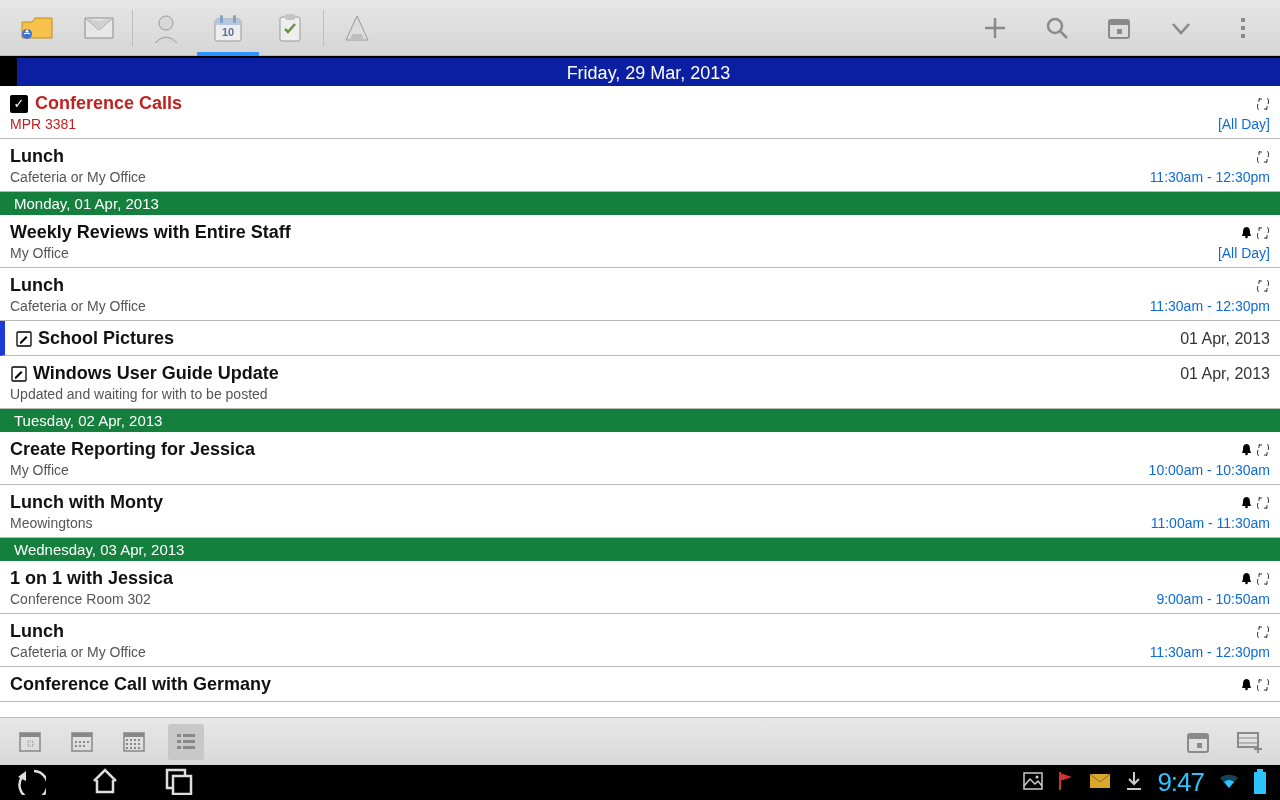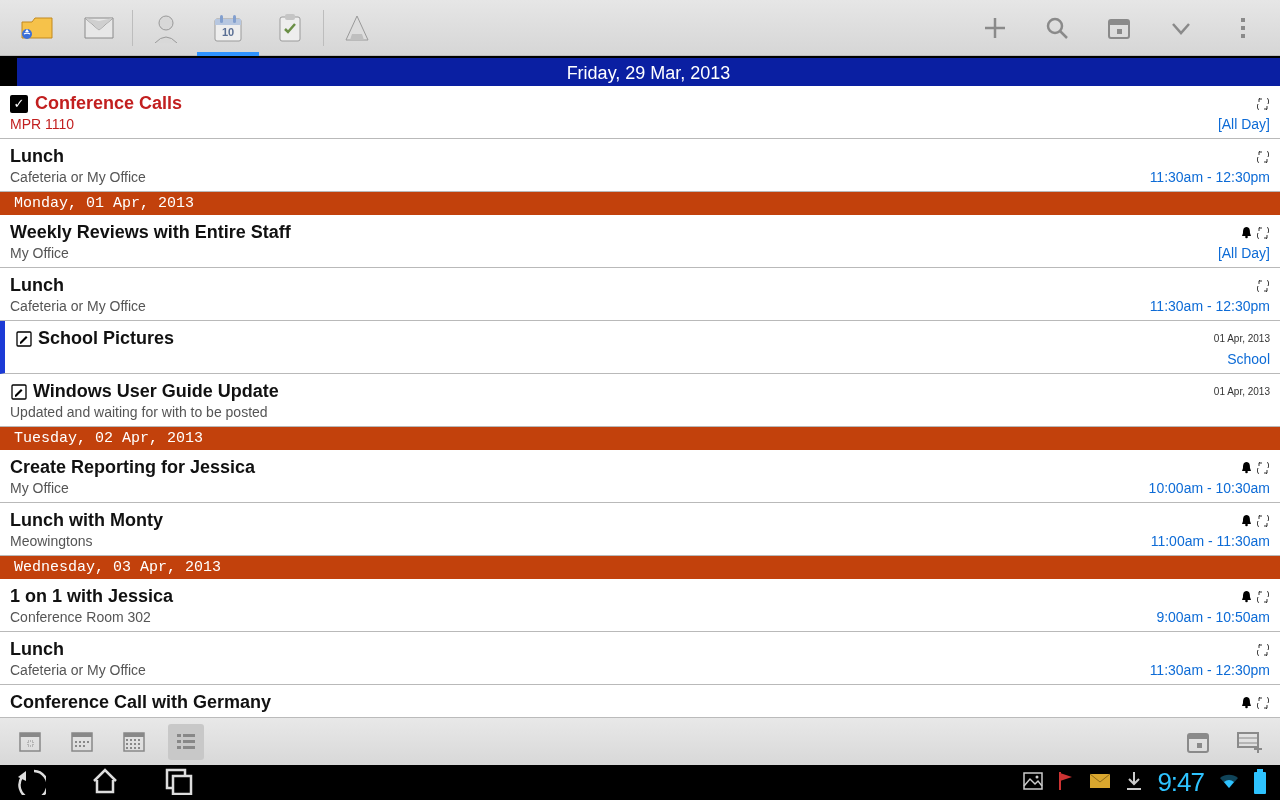--- a/index.html
+++ b/index.html
@@ -13,36 +13,36 @@
   .toolbar .active { border-bottom: 4px solid #2f93ff; padding-top: 4px; }
   .toolbar .spacer { flex: 1; }
   .toolbar .right-btn { width: 62px; height: 56px; display: flex; align-items: center; justify-content: center; cursor: pointer; color: #888; }
 
   
   .date-header { height: 30px; background: #0a1fa2; color: #fff; text-align: center; font-size: 18px; font-weight: 500; line-height: 30px; border-top: 2px solid #000; margin-left: 17px; }
 
   
   .list { flex: 1; background: #fff; overflow: hidden; }
 
-  .day-header { background: #c2410c; color: #fff; padding: 3px 14px; font-size: 15px; font-weight: 500; font-family: Liberation Mono, monospace; }
+  .day-header { background: #15803d; color: #fff; padding: 3px 14px; font-size: 15px; font-weight: 500; }
 
   .event {
     border-bottom: 1px solid #b9b9b9;
     padding: 7px 10px 6px 10px;
     position: relative;
   }
   .event.task-blue { border-left: 5px solid #1c3bd6; }
   .event .row1 { display: flex; align-items: center; justify-content: space-between; }
   .event .title { font-size: 18px; font-weight: 600; color: #111; }
   .event .title.red { color: #c21f1f; }
   .event .row2 { display: flex; align-items: center; justify-content: space-between; margin-top: 2px; }
   .event .loc { font-size: 14px; color: #555; }
   .event .loc.red { color: #c21f1f; }
   .event .time { font-size: 14px; color: #0d6bd6; }
-  .event .date-right { font-size: 10px; color: #333; }
+  .event .date-right { font-size: 16px; color: #333; }
   .event .school { font-size: 14px; color: #0d6bd6; }
   .event .allday { font-size: 14px; color: #0d6bd6; }
   .event .icons { display: flex; gap: 3px; align-items: center; }
   .ic { width: 14px; height: 14px; display: inline-flex; align-items: center; justify-content: center; }
   .chk { width: 18px; height: 18px; background: #000; border-radius: 2px; display: inline-flex; align-items: center; justify-content: center; color: #fff; font-size: 13px; margin-right: 7px; }
   .pencil { width: 18px; height: 18px; display: inline-flex; align-items: center; justify-content: center; color: #000; margin-right: 5px; }
 
   
   .bottombar { height: 48px; background: linear-gradient(#e8e8e8,#d8d8d8); border-top: 1px solid #bbb; display: flex; align-items: center; padding: 0 12px; gap: 16px; }
   .bottombar .view-btn { width: 36px; height: 36px; display: flex; align-items: center; justify-content: center; cursor: pointer; color: #888; }
@@ -155,21 +155,21 @@
           <div class="icons">
             <span class="ic">
               <svg width="12" height="12" viewBox="0 0 12 12">
                 <path d="M2 4 L2 1 L5 1 M2 1 A5 5 0 0 1 11 6" stroke="#333" fill="none" stroke-width="1"></path>
                 <path d="M10 8 L10 11 L7 11 M10 11 A5 5 0 0 1 1 6" stroke="#333" fill="none" stroke-width="1"></path>
               </svg>
             </span>
           </div>
         </div>
         <div class="row2">
-          <span class="loc red">MPR 1110</span>
+          <span class="loc red">MPR 3381</span>
           <span class="allday">[All Day]</span>
         </div>
       </div>
       <div class="event">
         <div class="row1">
           <div style="display: flex; align-items: center;">
             <span class="title">Lunch</span>
           </div>
           <div class="icons">
             <span class="ic">
@@ -237,24 +237,20 @@
               <svg width="16" height="16" viewBox="0 0 16 16">
                 <rect x="1" y="1" width="14" height="14" rx="1" stroke="#000" fill="none" stroke-width="1.3"></rect>
                 <path d="M4 11 L10 5 L11.5 6.5 L5.5 12.5 L4 13 Z" fill="#000"></path>
               </svg>
             </span>
             <span class="title">School Pictures</span>
           </div>
           <div class="icons">
             <span class="date-right">01 Apr, 2013</span>
           </div>
-        </div>
-        <div class="row2">
-          <span class="loc"></span>
-          <span class="school">School</span>
         </div>
       </div>
       <div class="event">
         <div class="row1">
           <div style="display: flex; align-items: center;">
             <span class="pencil">
               <svg width="16" height="16" viewBox="0 0 16 16">
                 <rect x="1" y="1" width="14" height="14" rx="1" stroke="#000" fill="none" stroke-width="1.3"></rect>
                 <path d="M4 11 L10 5 L11.5 6.5 L5.5 12.5 L4 13 Z" fill="#000"></path>
               </svg>

